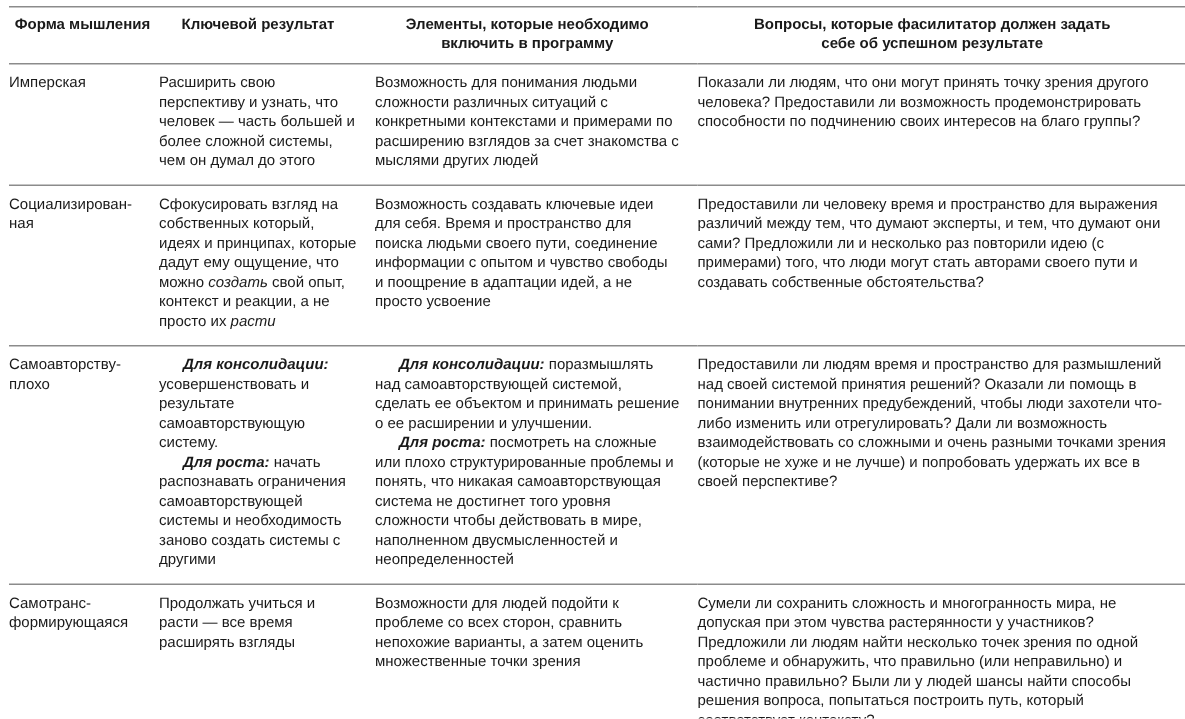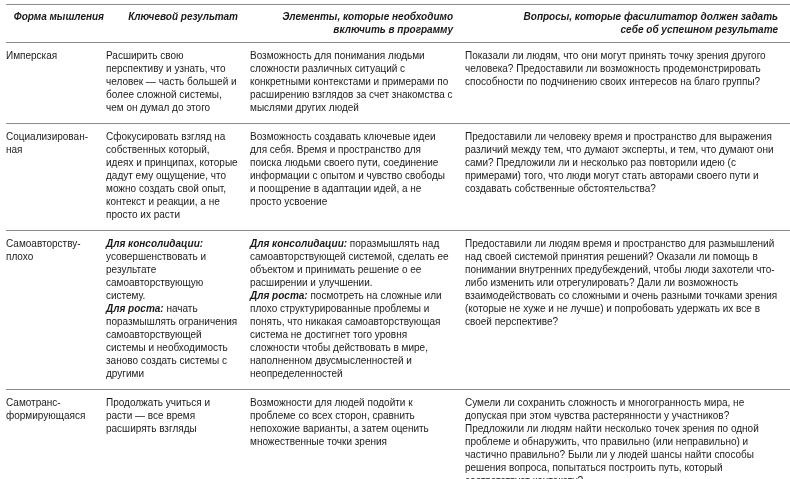--- a/index.html
+++ b/index.html
@@ -23,34 +23,33 @@
     font-size:10px;
     line-height:13px;
   }
   col.c1{width:100px}
   col.c2{width:144px}
   col.c3{width:215px}
   col.c4{width:325px}
   thead tr{border-top:1px solid var(--rule);border-bottom:1px solid var(--rule);}
   tbody tr{border-top:1px solid var(--rule);}
   th{
-    font-weight:bold;text-align:right;vertical-align:top;
+    font-weight:bold;text-align:center;vertical-align:top;
     padding:5px 12px 6px 0;
     white-space:pre-line;
-    font-style:italic;
   }
   th:first-child{padding-right:2px;}
   td{
     vertical-align:top;
     padding:6px 12px 9px 0;
     white-space:pre-line;
   }
   td:first-child{padding-right:4px;}
-  .i{}
-  .bi{font-style:italic;font-weight:bold;}
+  .i{font-style:italic;}
+  .bi{font-style:italic;font-weight:bold;margin-left:16px;}
 </style>
 </head>
 <body>
 
 <div class="page">
   <table>
     <colgroup>
       <col class="c1">
         <col class="c2">
         <col class="c3">
@@ -77,21 +76,21 @@
         <td><span>Социализирован-
 ная</span></td>
         <td><span>Сфокусировать взгляд на собственных который, идеях и принципах, которые дадут ему ощущение, что можно </span><span class="i">создать</span><span> свой опыт, контекст и реакции, а не просто их </span><span class="i">расти</span></td>
         <td><span>Возможность создавать ключевые идеи для себя. Время и пространство для поиска людьми своего пути, соединение информации с опытом и чувство свободы и поощрение в адаптации идей, а не просто усвоение</span></td>
         <td><span>Предоставили ли человеку время и пространство для выражения различий между тем, что думают эксперты, и тем, что думают они сами? Предложили ли и несколько раз повторили идею (с примерами) того, что люди могут стать авторами своего пути и создавать собственные обстоятельства?</span></td>
       </tr>
       <tr>
         <td><span>Самоавторству-
 плохо</span></td>
         <td><span class="bi">Для консолидации:</span><span> усовершенствовать и результате самоавторствующую систему.
-</span><span class="bi">Для роста:</span><span> начать поразмышлять ограничения самоавторствующей системы и необходимость заново создать системы с другими</span></td>
+</span><span class="bi">Для роста:</span><span> начать распознавать ограничения самоавторствующей системы и необходимость заново создать системы с другими</span></td>
         <td><span class="bi">Для консолидации:</span><span> поразмышлять над самоавторствующей системой, сделать ее объектом и принимать решение о ее расширении и улучшении.
 </span><span class="bi">Для роста:</span><span> посмотреть на сложные или плохо структурированные проблемы и понять, что никакая самоавторствующая система не достигнет того уровня сложности чтобы действовать в мире, наполненном двусмысленностей и неопределенностей</span></td>
         <td><span>Предоставили ли людям время и пространство для размышлений над своей системой принятия решений? Оказали ли помощь в понимании внутренних предубеждений, чтобы люди захотели что-либо изменить или отрегулировать? Дали ли возможность взаимодействовать со сложными и очень разными точками зрения (которые не хуже и не лучше) и попробовать удержать их все в своей перспективе?</span></td>
       </tr>
       <tr>
         <td><span>Самотранс-
 формирующаяся</span></td>
         <td><span>Продолжать учиться и расти — все время расширять взгляды</span></td>
         <td><span>Возможности для людей подойти к проблеме со всех сторон, сравнить непохожие варианты, а затем оценить множественные точки зрения</span></td>
         <td><span>Сумели ли сохранить сложность и многогранность мира, не допуская при этом чувства растерянности у участников? Предложили ли людям найти несколько точек зрения по одной проблеме и обнаружить, что правильно (или неправильно) и частично правильно? Были ли у людей шансы найти способы решения вопроса, попытаться построить путь, который соответствует контексту?</span></td>

